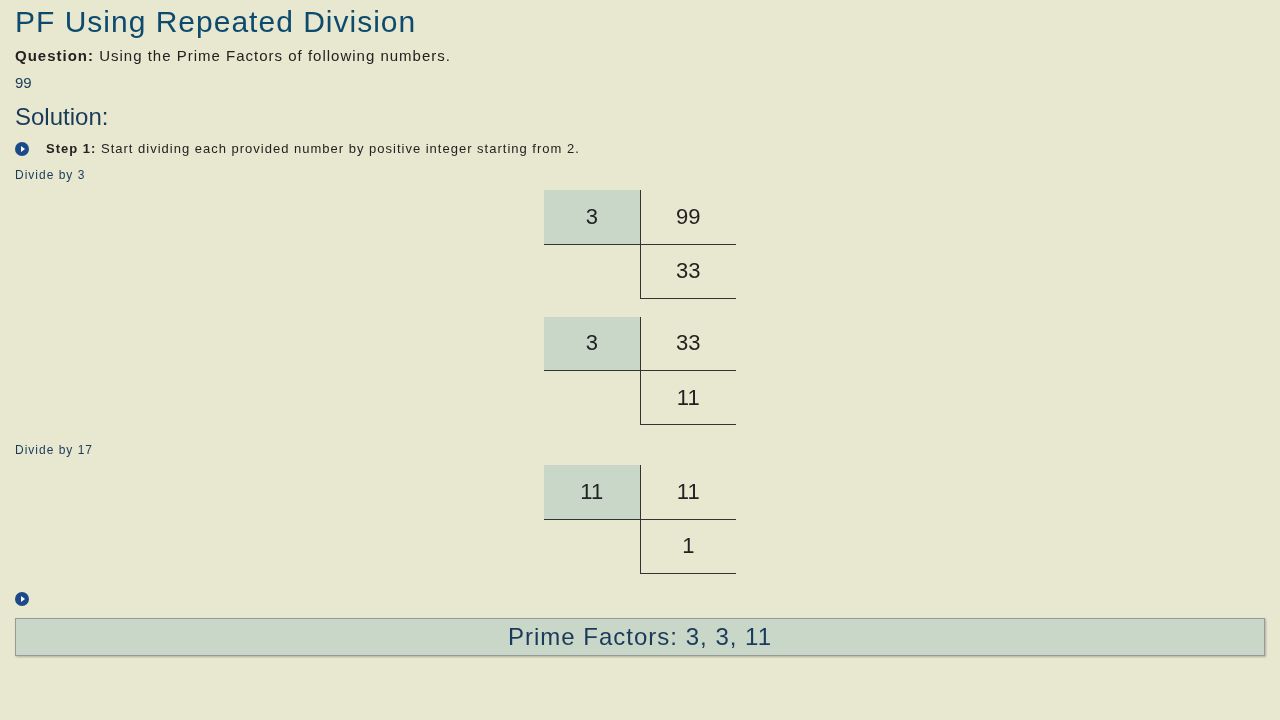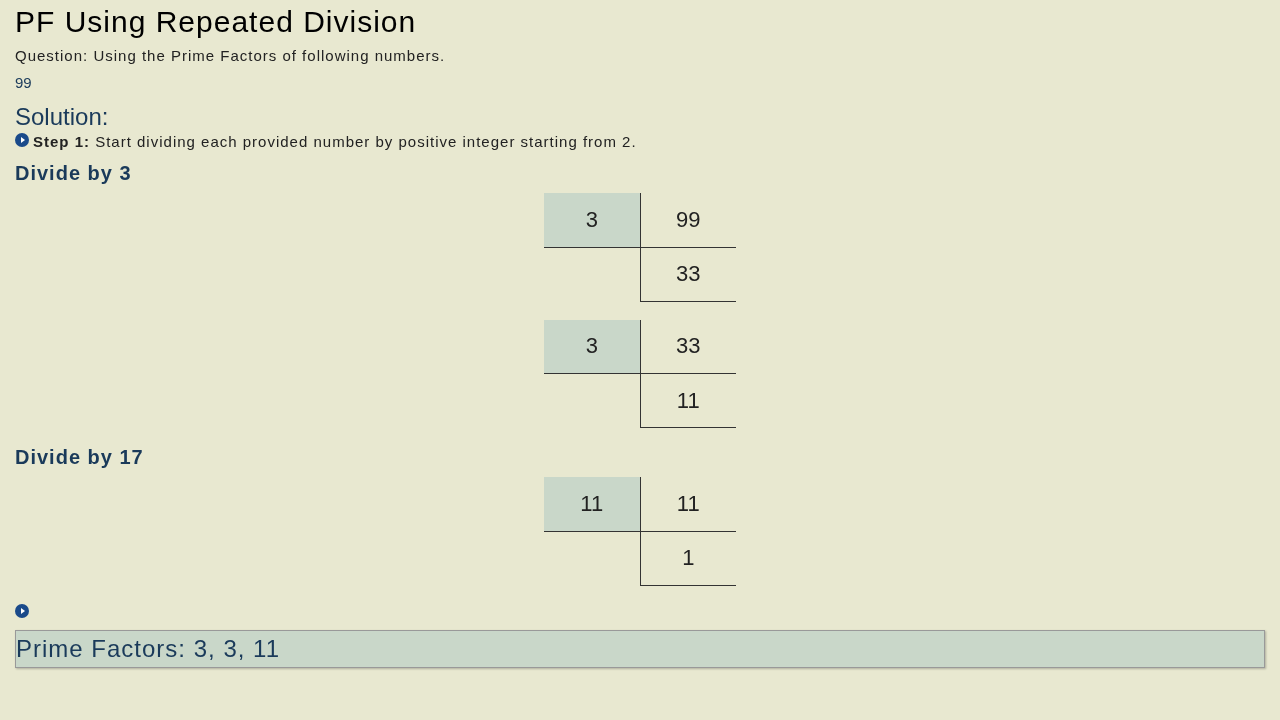--- a/index.html
+++ b/index.html
@@ -9,48 +9,49 @@
     color: #1a3a5a;
     padding: 5px 15px 15px 15px;
     width: 1280px;
     height: 720px;
     overflow: hidden;
   }
   h1 {
     font-size: 30px;
     font-weight: normal;
     letter-spacing: 1px;
-    color: #000000;
+    color: #0c4a6e;
     margin-bottom: 8px;
   }
   .question-line {
     font-size: 15px;
     letter-spacing: 1px;
     margin-bottom: 10px;
     color: #222;
   }
-  .question-line b { font-weight: normal; text-align: right; }
+  .question-line b { font-weight: bold; text-align: right; }
   .number-line {
     font-size: 15px;
     color: #1a3a5a;
     margin-bottom: 12px;
   }
   h2 {
     font-size: 24px;
     font-weight: normal;
     color: #1a3a5a;
-    margin-bottom: 2px;
+    margin-bottom: 10px;
   }
   .step-line {
-    font-size: 15px;
+    font-size: 13px;
     letter-spacing: 1px;
     color: #222;
     margin-bottom: 12px;
     display: flex;
-    gap: 4px;
+    align-items: center;
+    gap: 17px;
   }
   .step-line b { font-weight: bold; }
   .bullet-icon {
     width: 14px;
     height: 14px;
     border-radius: 50%;
     background: #1a4a8a;
     display: inline-flex;
     align-items: center;
     justify-content: center;
@@ -58,26 +59,25 @@
   }
   .bullet-icon::after {
     content: '';
     width: 0; height: 0;
     border-left: 4px solid white;
     border-top: 3px solid transparent;
     border-bottom: 3px solid transparent;
     margin-left: 1px;
   }
   .divide-label {
-    font-size: 20px;
+    font-size: 12px;
     color: #1a3a5a;
     letter-spacing: 1px;
     margin-bottom: 8px;
     margin-top: 9px;
-    font-weight: bold;
   }
   .division-wrap {
     display: flex;
     justify-content: center;
     margin-bottom: 18px;
   }
   .division-table {
     border-collapse: collapse;
   }
   .division-table td {
@@ -97,20 +97,21 @@
   }
   .quotient-cell {
     border-left: 1.5px solid #333;
     border-bottom: 1.5px solid #333;
   }
   .empty-cell { }
   .answer-box {
     background: #c9d7c9;
     border: 1px solid #999;
     box-shadow: 1px 1px 2px rgba(0,0,0,0.25);
+    text-align: center;
     font-size: 24px;
     color: #1a3a5a;
     padding: 4px 0;
     margin-top: 8px;
     letter-spacing: 1px;
   }
 </style>
 </head>
 <body>
 

